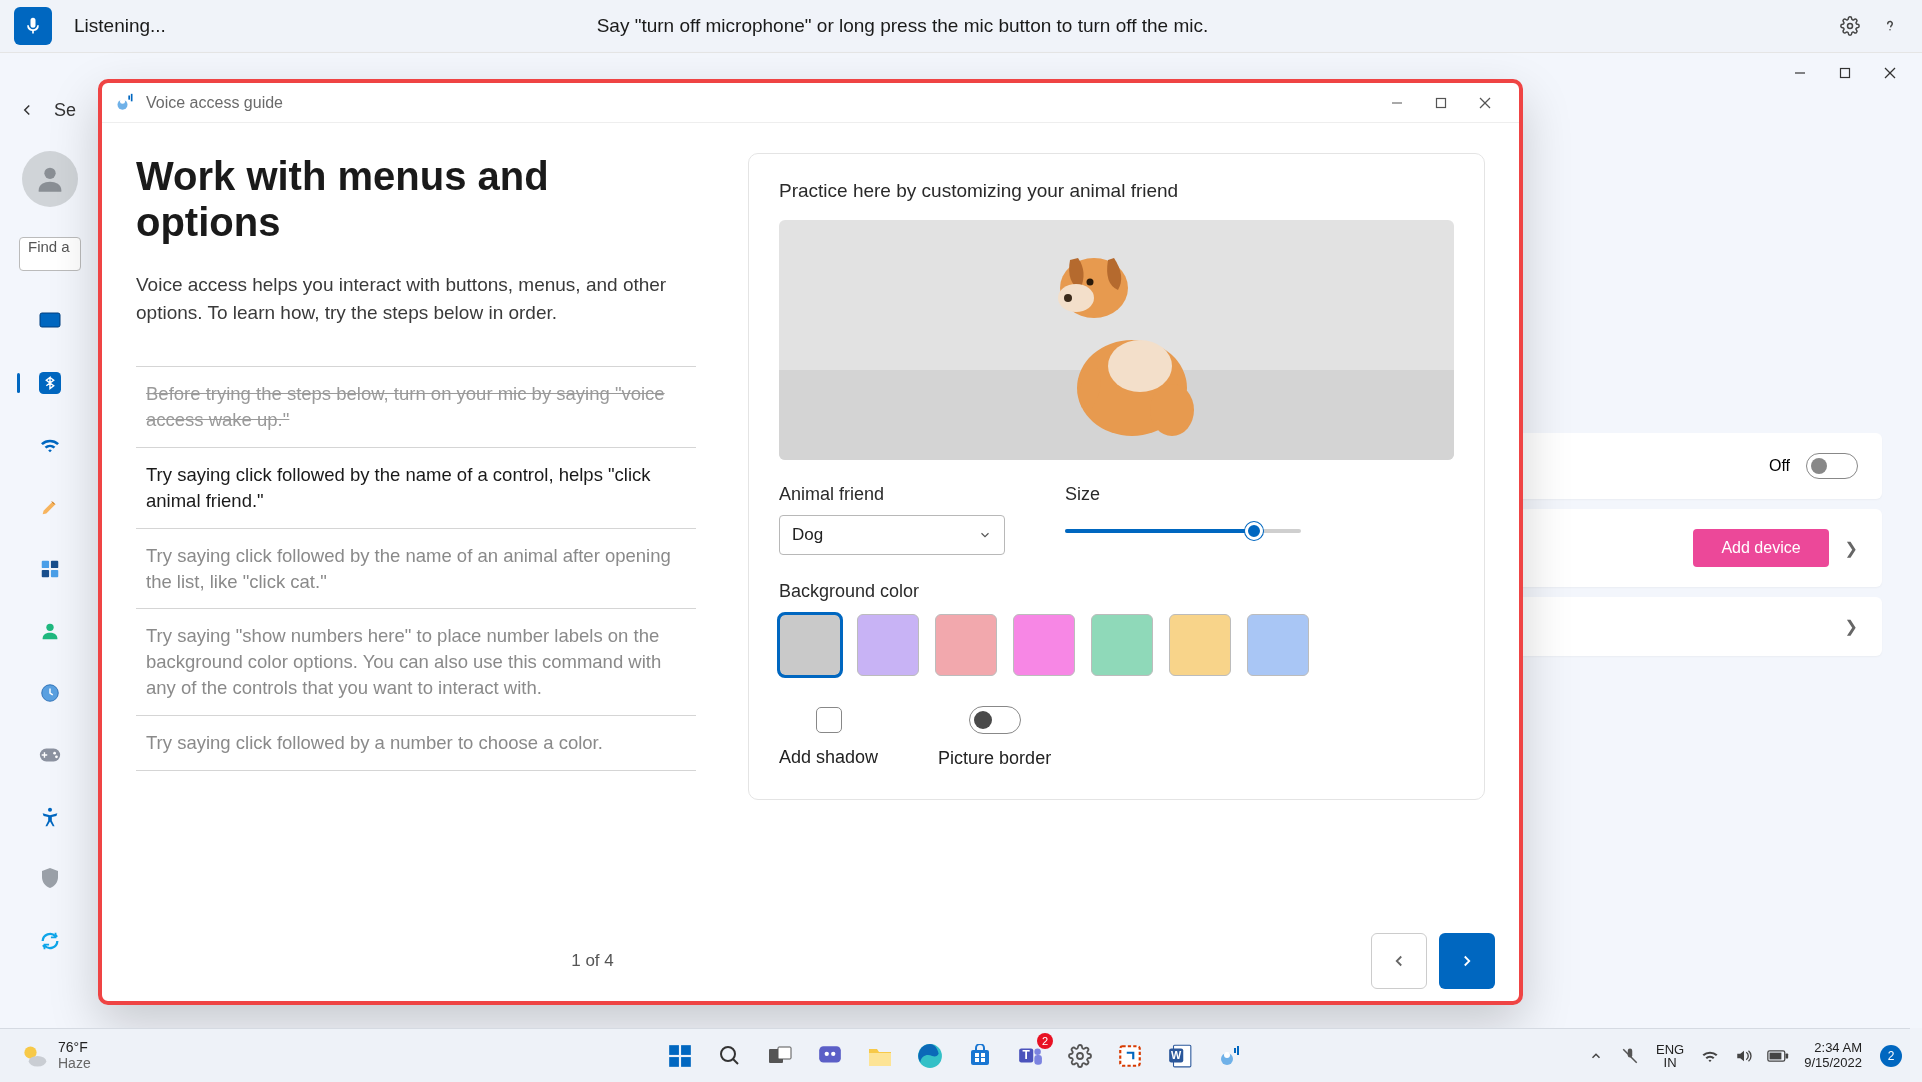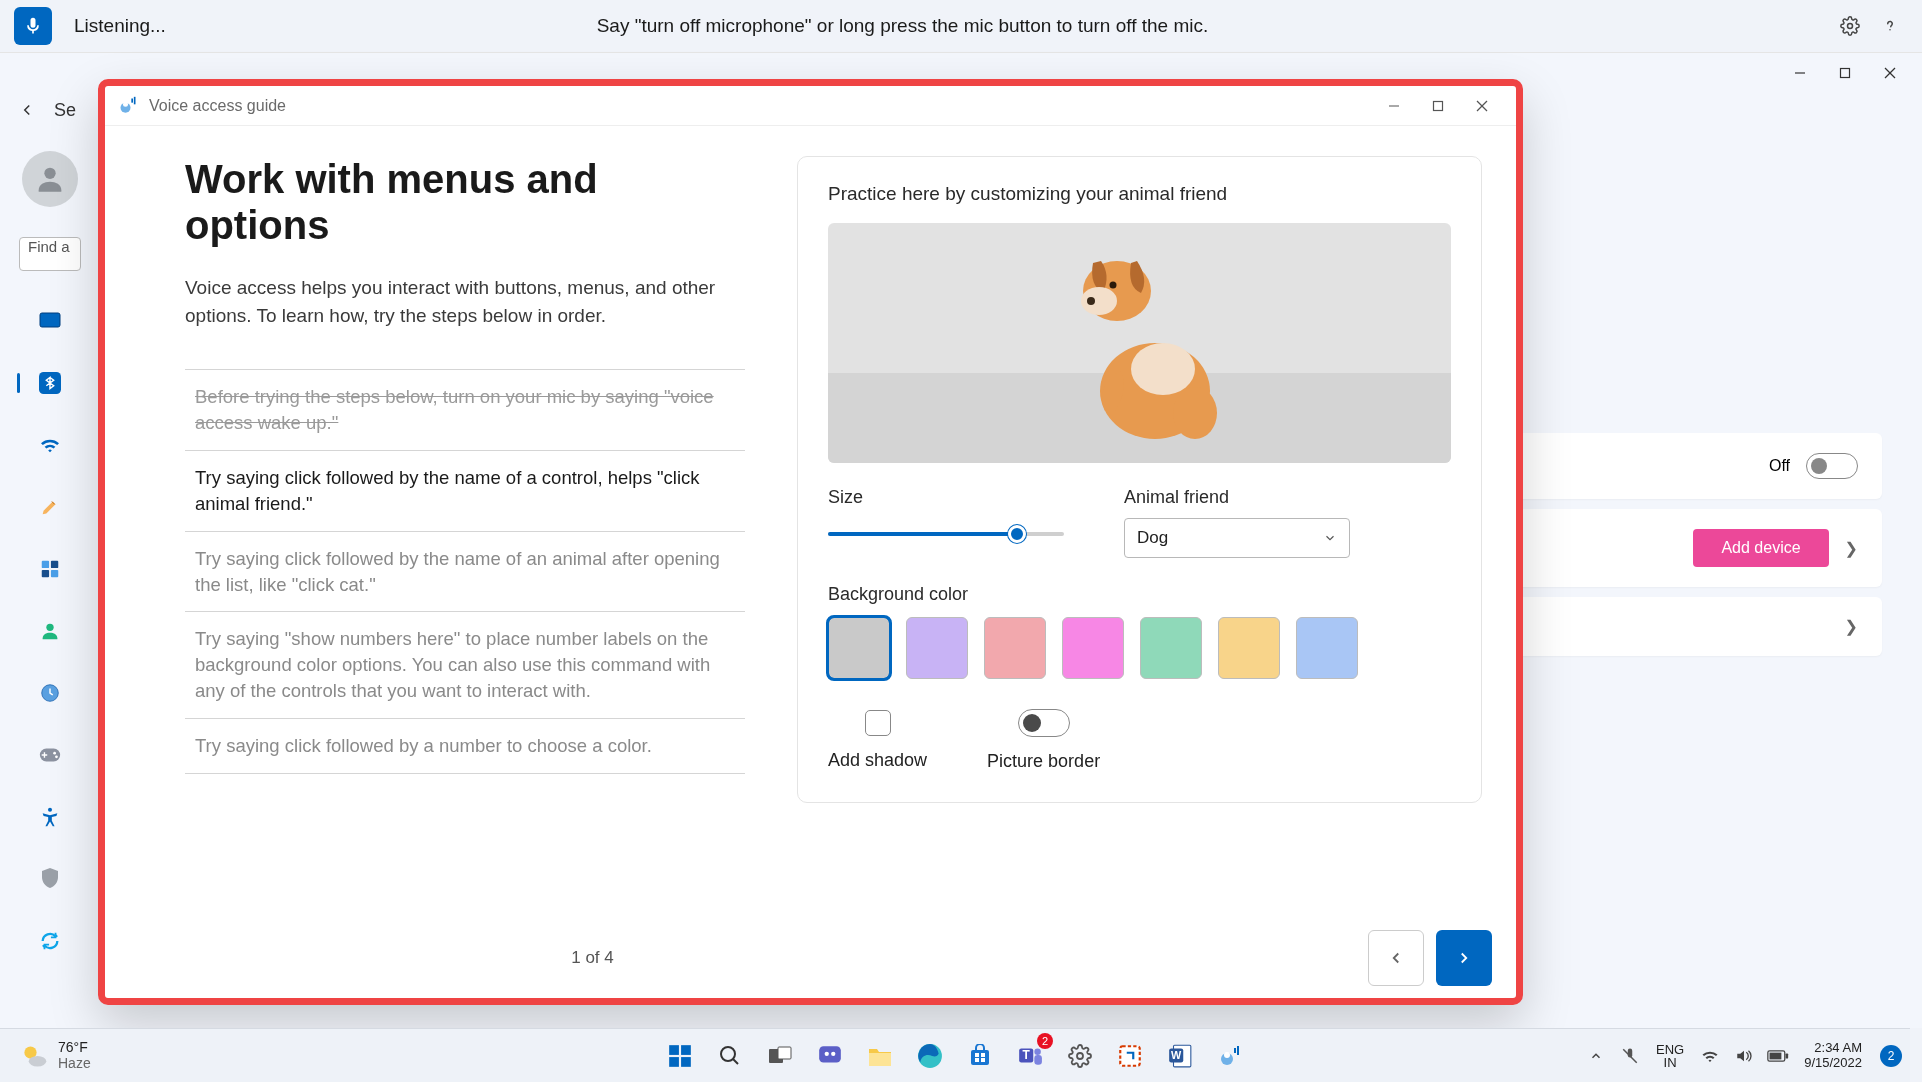--- a/index.html
+++ b/index.html
@@ -28,27 +28,27 @@
 .settings-main { flex:1; padding:20px 40px; }
 .settings-card { background:#fff; border-radius:6px; padding:20px 24px; display:flex; align-items:center; margin-bottom:10px; box-shadow:0 1px 2px rgba(0,0,0,.04); }
 .settings-card.first { margin-top:320px; }
 .card-right { margin-left:auto; display:flex; align-items:center; gap:16px; }
 .add-btn { background:#ec4899; color:#fff; border:none; border-radius:4px; padding:10px 28px; font-size:16px; }
 .chev { color:#666; }
 .toggle-off { width:52px; height:26px; border:1px solid #888; border-radius:13px; position:relative; }
 .toggle-off::after { content:''; position:absolute; left:4px; top:4px; width:16px; height:16px; background:#888; border-radius:50%; }
 
 
-.modal { position:absolute; left:98px; top:79px; width:1425px; height:926px; background:#fff; border:7px solid #ef4444; border-radius:10px; box-shadow:0 20px 50px rgba(0,0,0,.18); display:flex; flex-direction:column; overflow:hidden; }
+.modal { position:absolute; left:98px; top:79px; width:1425px; height:926px; background:#fff; border:4px solid #ef4444; border-radius:10px; box-shadow:0 20px 50px rgba(0,0,0,.18); display:flex; flex-direction:column; overflow:hidden; }
 .modal-titlebar { height:40px; display:flex; align-items:center; padding:0 12px; border-bottom:1px solid #eee; color:#6a6a6a; font-size:16px; }
 .modal-titlebar .app-icon { width:22px; height:22px; margin-right:10px; display:flex; align-items:center; justify-content:center; }
 .modal-titlebar .spacer { flex:1; }
 .modal-titlebar .win-btn { width:44px; height:30px; display:flex; align-items:center; justify-content:center; color:#555; }
 .modal-content { flex:1; display:flex; padding:30px 34px 20px 34px; gap:40px; overflow:hidden; }
-.left-col { width:560px; display:flex; flex-direction:column;margin-left:46px; }
+.left-col { width:560px; display:flex; flex-direction:column; }
 .heading { font-size:40px; font-weight:600; line-height:1.15; color:#1a1a1a; margin-bottom:26px; }
 .desc { font-size:19px; color:#3a3a3a; line-height:1.45; margin-bottom:40px; }
 .steps { list-style:none; }
 .steps li { padding:14px 10px; font-size:18.5px; line-height:1.4; border-bottom:1px solid #d5d5d5; color:#8a8a8a; }
 .steps li:first-child { border-top:1px solid #d5d5d5; }
 .steps li.done { text-decoration:line-through; color:#9a9a9a; }
 .steps li.active { color:#1a1a1a; }
 .right-col { flex:1; display:flex; flex-direction:column;padding-left:12px; }
 .practice-pane { border:1px solid #e4e4e4; border-radius:10px; padding:26px 30px 30px 30px; }
 .practice-title { font-size:19px; color:#2a2a2a; margin-bottom:18px; }
@@ -305,33 +305,33 @@
               <path d="M92 20 q12 18 4 32 q-14 -6 -10 -30 z" fill="#b56a2e"></path>
               <ellipse cx="54" cy="60" rx="18" ry="14" fill="#f3dfca"></ellipse>
               <circle cx="46" cy="60" r="4" fill="#3a2a1a"></circle>
               <circle cx="68" cy="44" r="3.5" fill="#2a1a0a"></circle>
               <ellipse cx="118" cy="128" rx="32" ry="26" fill="#f3dfca"></ellipse>
             </svg>
           </div>
         </div>
         <div class="form-row">
           <div class="form-group">
-            <div class="form-label">Size</div>
-            <div class="slider-track">
-              <div class="slider-fill"></div>
-              <div class="slider-thumb"></div>
-            </div>
-          </div>
-          <div class="form-group">
             <div class="form-label">Animal friend</div>
             <div class="select">
               <span>Dog</span>
               <svg width="14" height="14" viewBox="0 0 24 24" fill="none" stroke="#555" stroke-width="2">
                   <path d="M6 9l6 6 6-6"></path>
                 </svg>
+            </div>
+          </div>
+          <div class="form-group">
+            <div class="form-label">Size</div>
+            <div class="slider-track">
+              <div class="slider-fill"></div>
+              <div class="slider-thumb"></div>
             </div>
           </div>
         </div>
         <div class="form-label">Background color</div>
         <div class="swatches" id="swatches">
             <div class="swatch sel" style="background: rgb(201, 201, 201);"></div>
             <div class="swatch" style="background: rgb(200, 179, 245);"></div>
             <div class="swatch" style="background: rgb(242, 168, 173);"></div>
             <div class="swatch" style="background: rgb(247, 135, 229);"></div>
             <div class="swatch" style="background: rgb(143, 217, 185);"></div>

